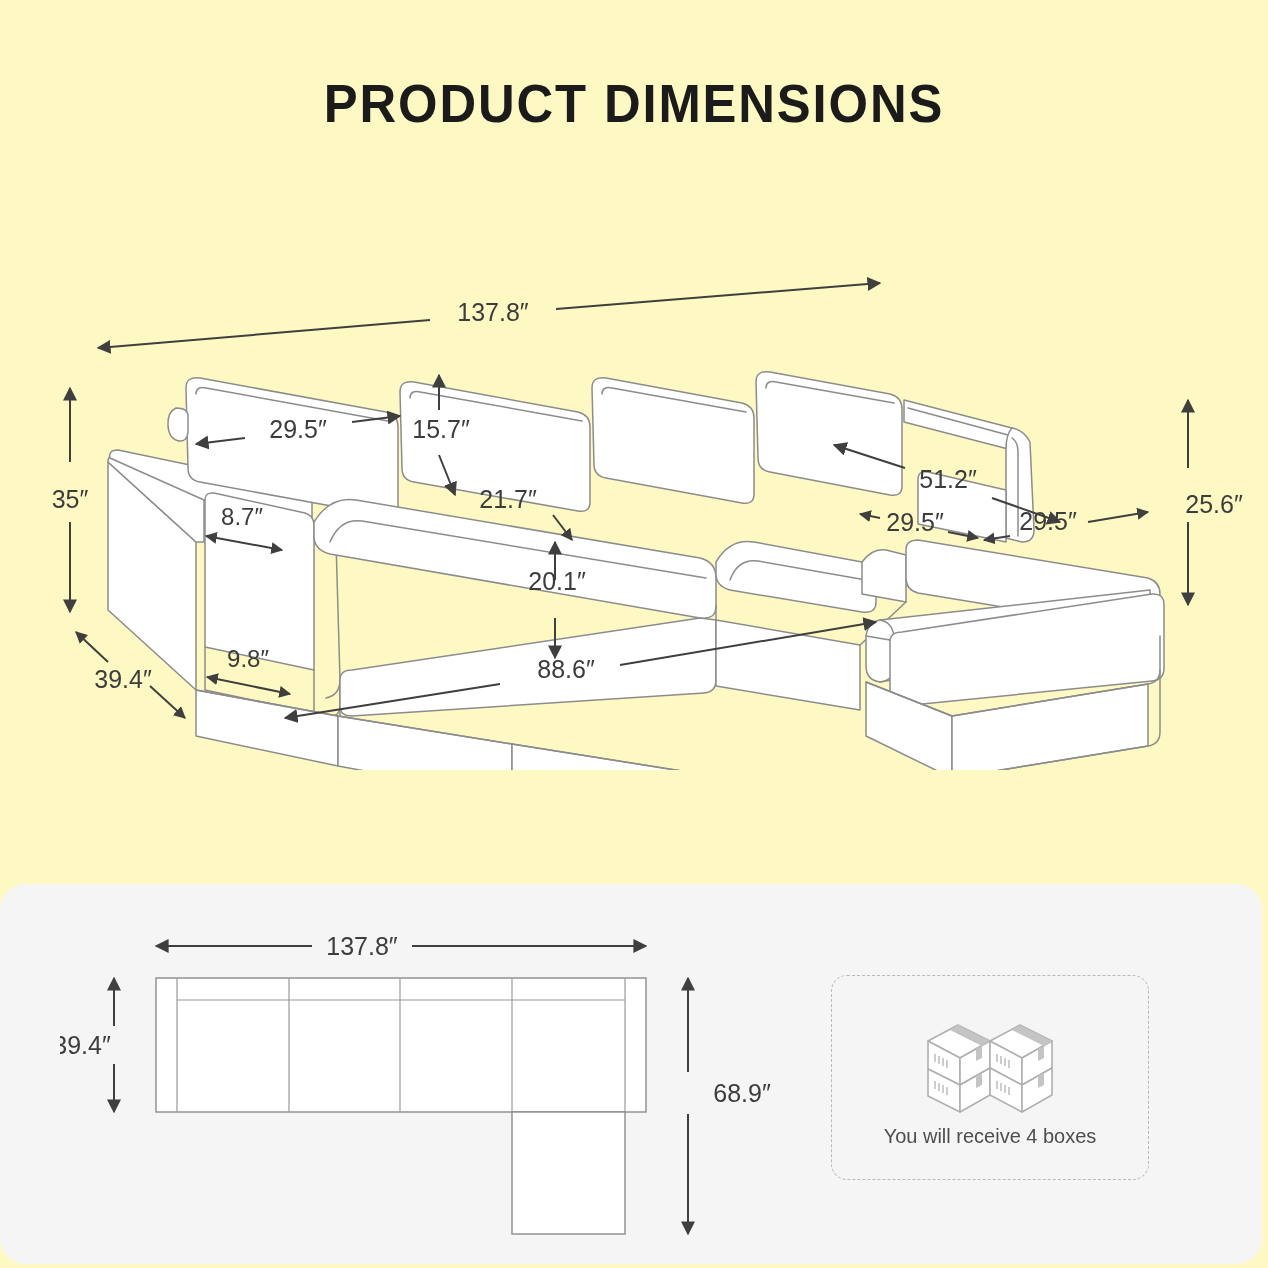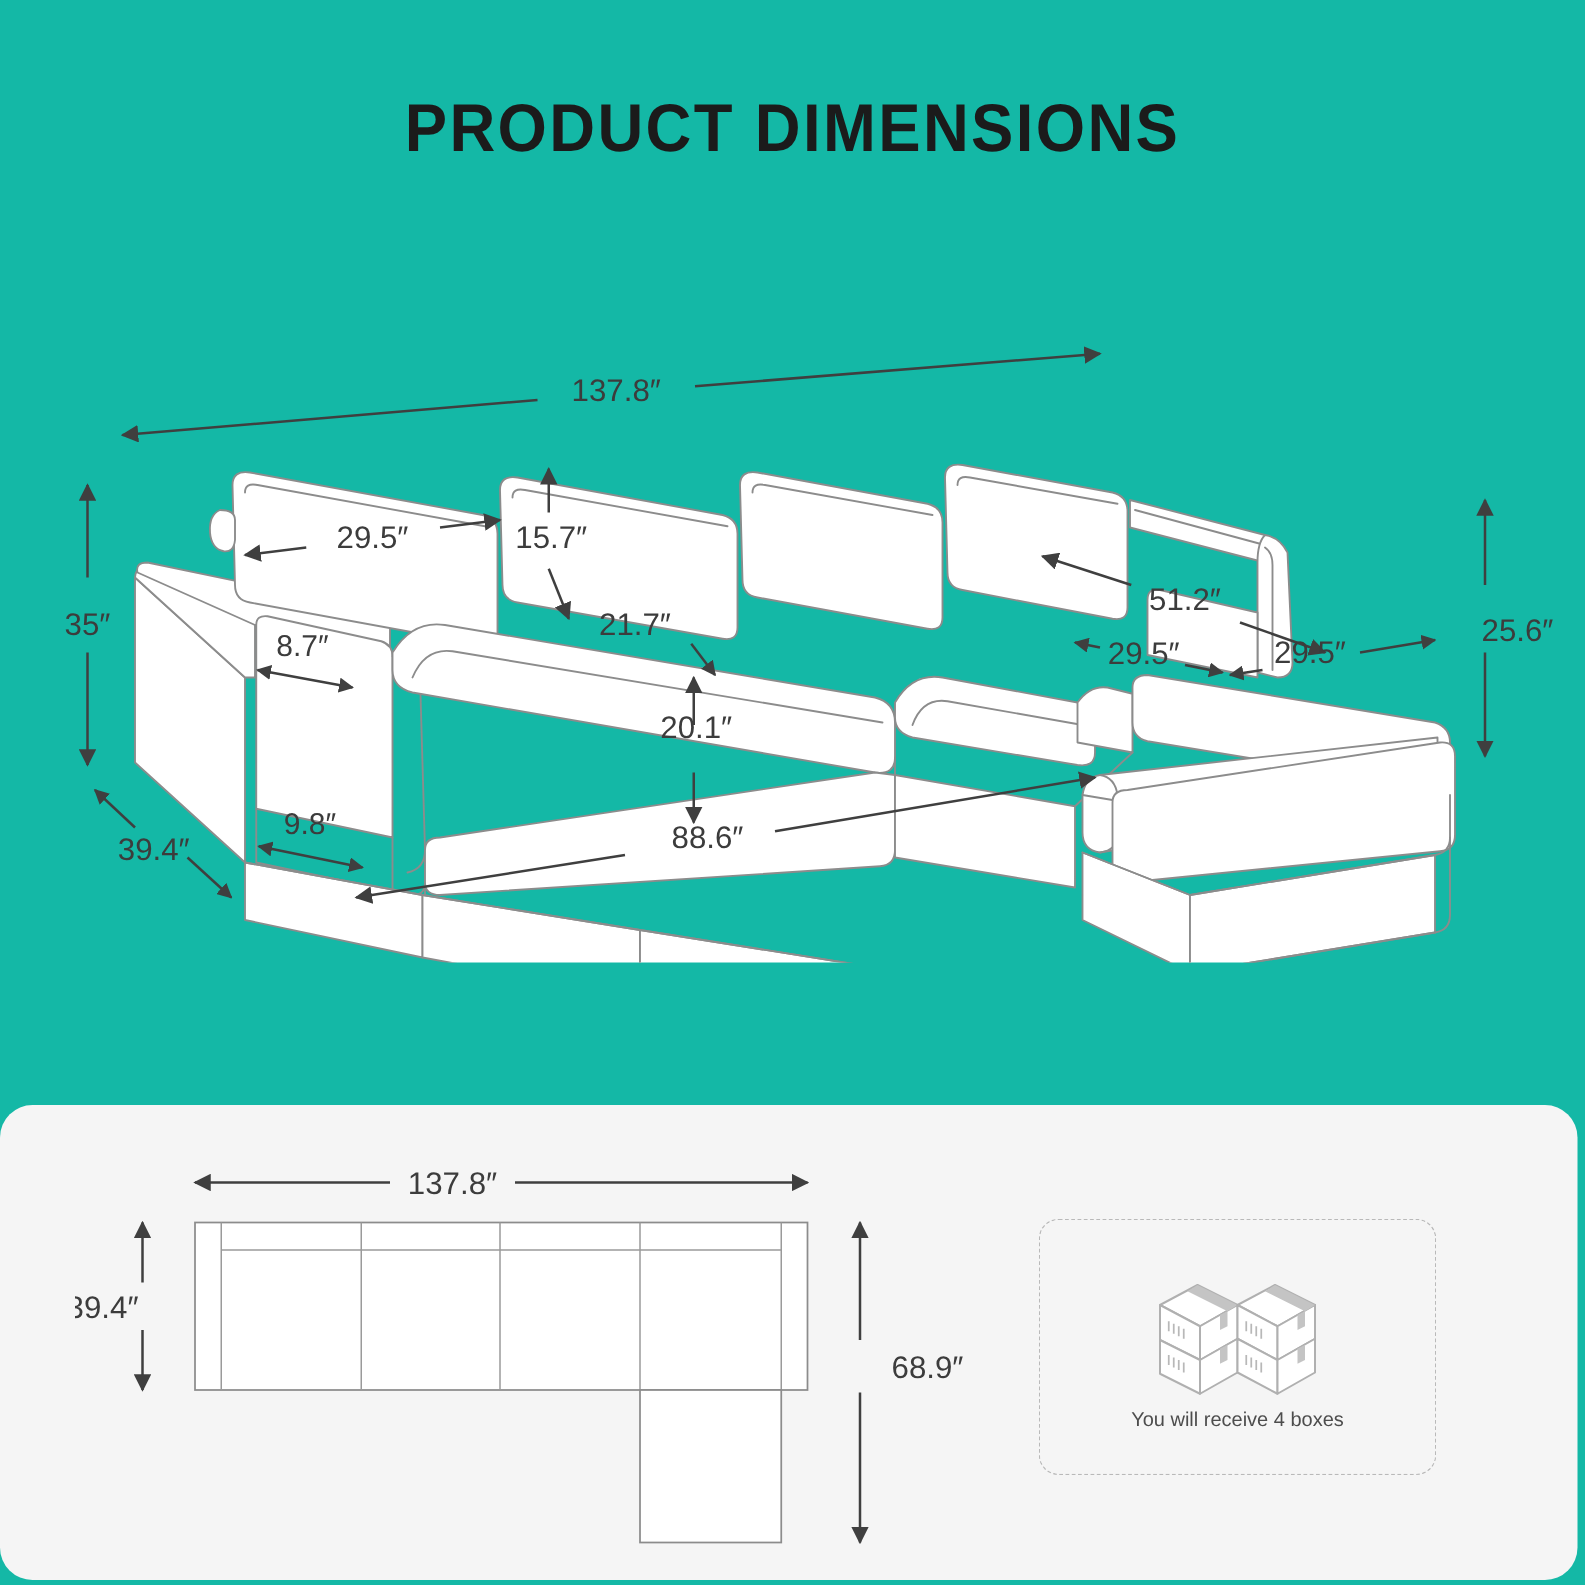--- a/index.html
+++ b/index.html
@@ -4,21 +4,21 @@
 <style>
   html, body {
     margin: 0;
     padding: 0;
     background: #ffffff;
   }
   #page {
     position: relative;
     width: 1268px;
     height: 1268px;
-    background: #14b8a6;
+    background: #fef9c3;
     overflow: hidden;
     font-family: "Liberation Sans", sans-serif;
   }
   #title {
     position: absolute;
     top: 72px;
     left: 0;
     width: 1268px;
     text-align: center;
     font-size: 54px;
@@ -69,21 +69,21 @@
     align-items: center;
     justify-content: center;
   }
   #box-svg-holder {
     width: 140px;
     height: 104px;
     margin-top: 4px;
   }
   #boxes-caption {
     margin-top: 10px;
-    font-size: 16px;
+    font-size: 20px;
     color: #4d4d4d;
     font-family: "Liberation Sans", sans-serif;
     white-space: nowrap;
   }
   .dimtext {
     font-family: "Liberation Sans", sans-serif;
     font-size: 25px;
     fill: #3c3c3c;
   }
   .dimtext-sm {

